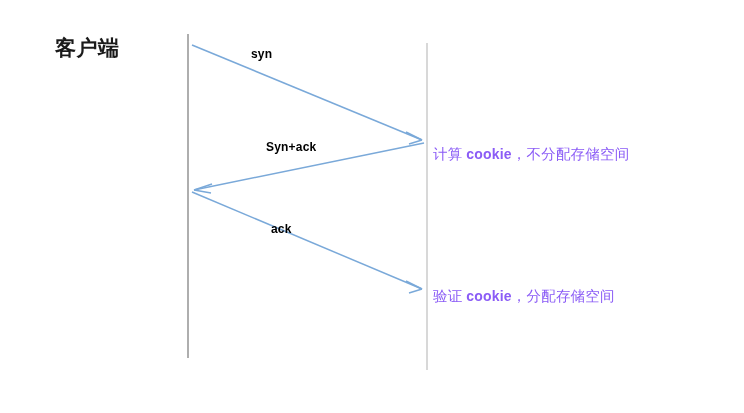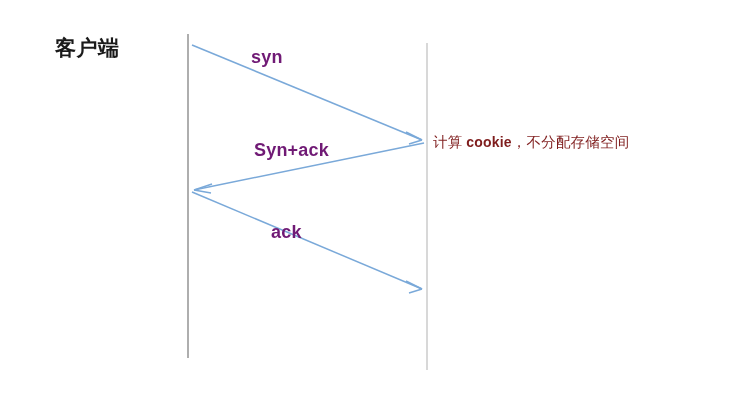--- a/index.html
+++ b/index.html
@@ -45,44 +45,45 @@
     top: 34px;
   }
   #actor-server-label {
     left: 478px;
     top: 47px;
   }
   .msg-label {
     position: absolute;
     font-family: "Liberation Sans", "DejaVu Sans", sans-serif;
     font-weight: bold;
-    font-size: 18px;
-    color: #701a75;
+    font-size: 12px;
+    color: #000000;
     white-space: nowrap;
     letter-spacing: 0.2px;
   }
   #msg-label-syn {
     left: 251px;
     top: 47px;
   }
   #msg-label-synack {
-    left: 254px;
+    left: 266px;
     top: 140px;
   }
   #msg-label-ack {
     left: 271px;
     top: 222px;
   }
   .note-label {
     position: absolute;
     font-family: "Liberation Serif", "DejaVu Serif", serif;
     font-size: 14.5px;
-    color: #7f1d1d;
+    color: #8b5cf6;
     white-space: nowrap;
     letter-spacing: 0.2px;
+    margin-top: 12px;
   }
   .note-label b {
     font-family: "Liberation Sans", "DejaVu Sans", sans-serif;
     font-weight: bold;
     font-size: 14px;
   }
   #note-compute-cookie {
     left: 433px;
     top: 133px;
   }
@@ -122,14 +123,15 @@
 
 
   <div class="msg-label" id="msg-label-syn">syn</div>
 
   <div class="msg-label" id="msg-label-synack">Syn+ack</div>
 
   <div class="msg-label" id="msg-label-ack">ack</div>
 
   <div class="note-label" id="note-compute-cookie"><span>计算 </span><b>cookie</b><span>，不分配存储空间</span></div>
 
+  <div class="note-label" id="note-verify-cookie"><span>验证 </span><b>cookie</b><span>，分配存储空间</span></div>
 
 </div>
 
 </body></html>

